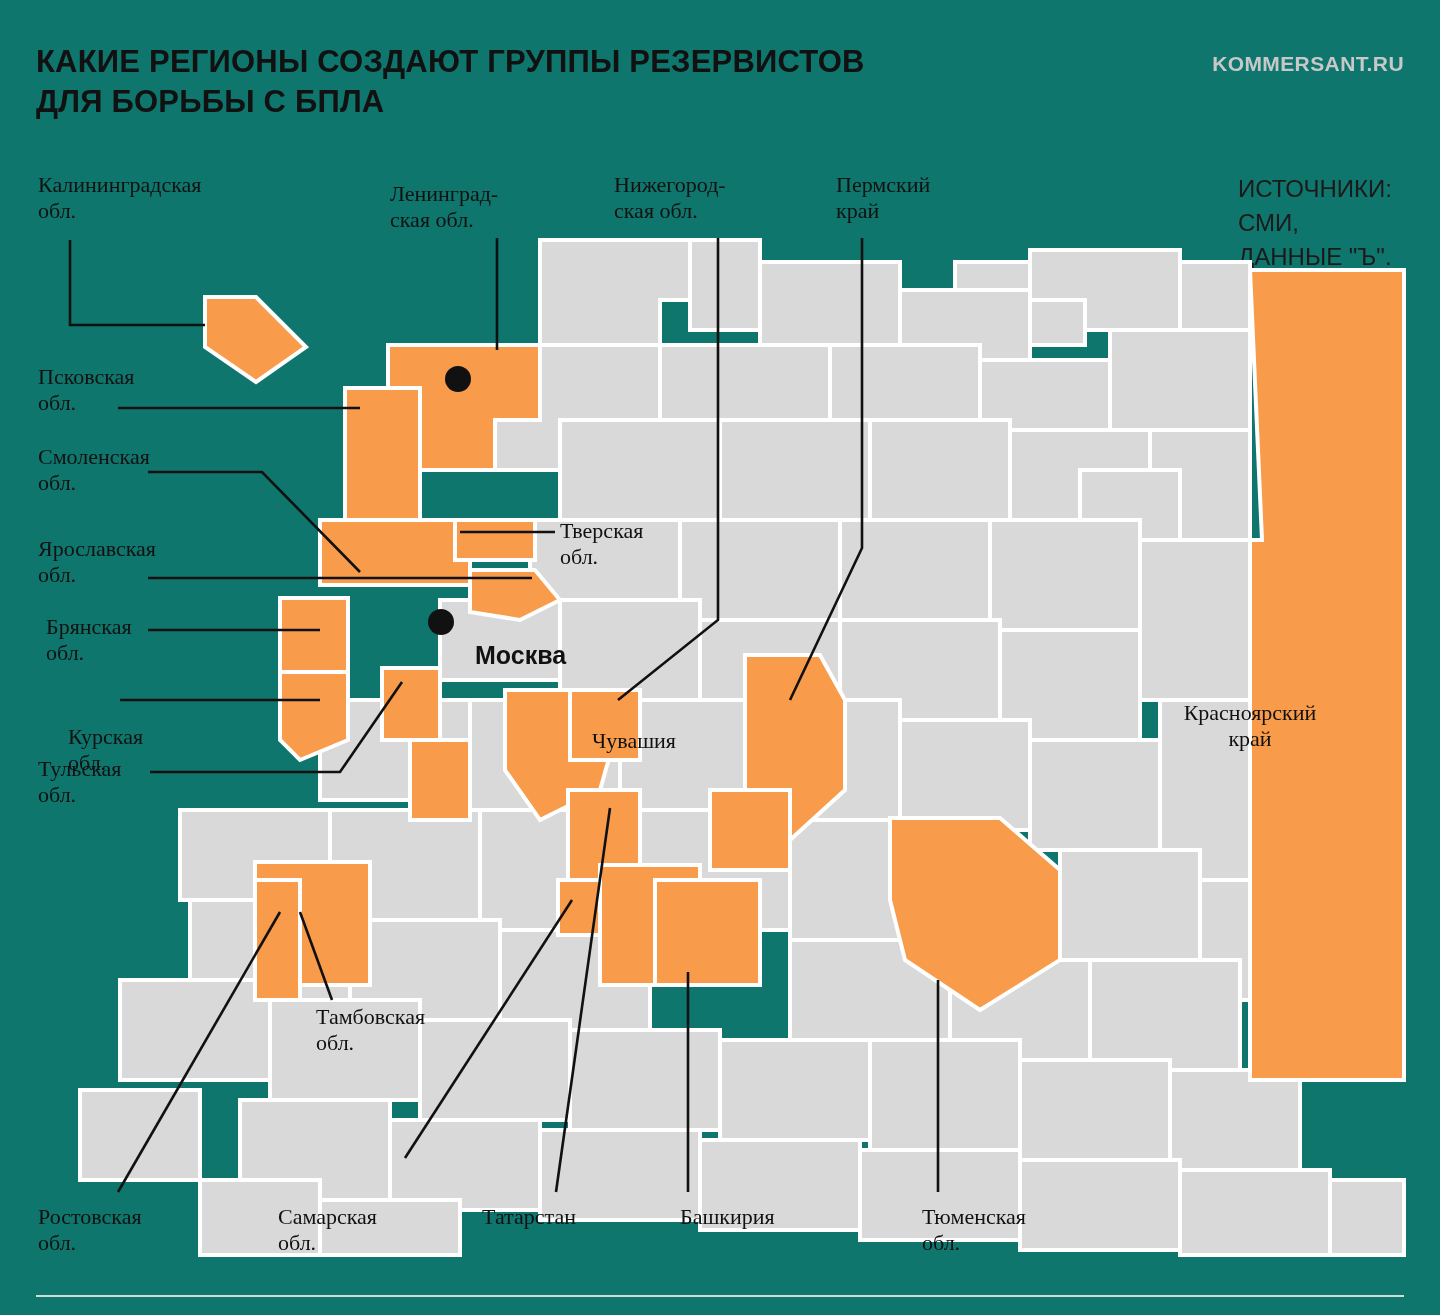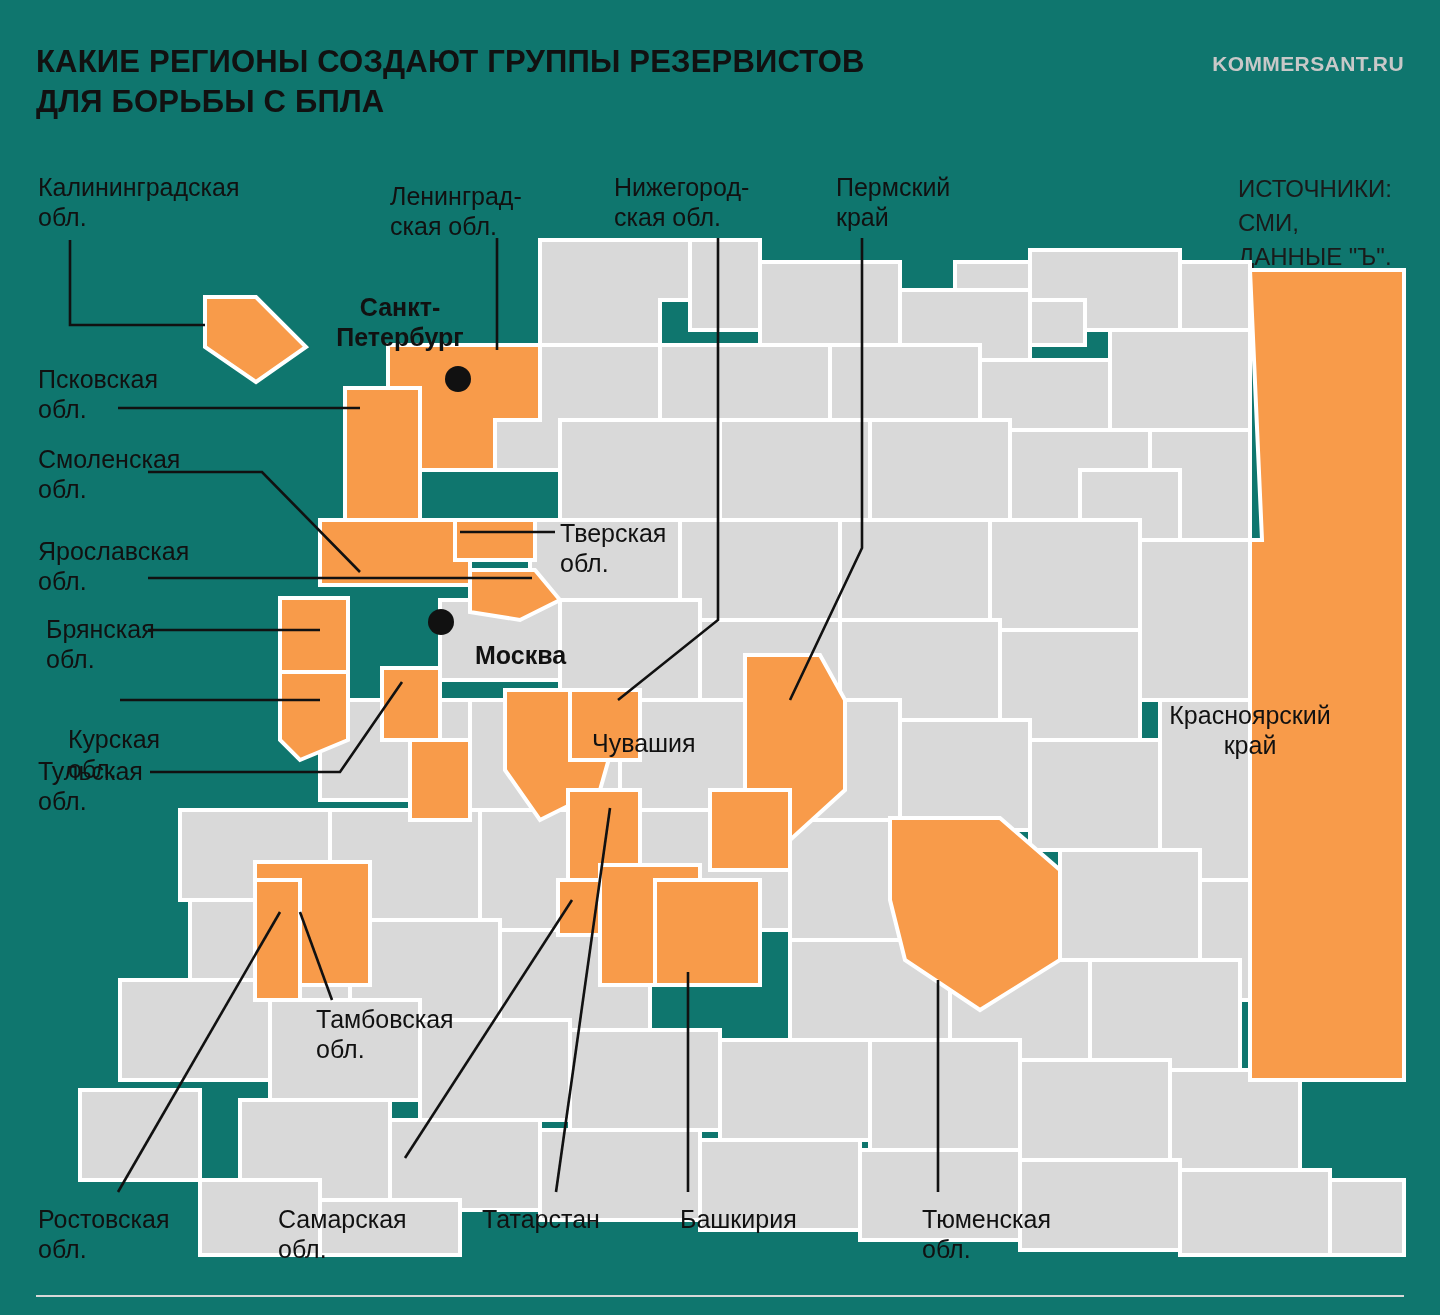--- a/index.html
+++ b/index.html
@@ -56,22 +56,22 @@
   #map-canvas {
     position: absolute;
     left: 0;
     top: 0;
     width: 1440px;
     height: 1315px;
   }
   
   .label {
     position: absolute;
-    font-family: Liberation Sans, sans-serif;
-    font-size: 25px;
+    font-family: Liberation Serif, serif;
+    font-size: 22px;
     line-height: 1.2;
     color: #111111;
     white-space: pre-line;
   }
   .label.bold {
     font-family: "Liberation Sans", sans-serif;
     font-weight: bold;
     font-size: 25px;
   }
   .label.center {
@@ -234,22 +234,20 @@
 
   <div class="label" style="left:390px; top:181px; width:210px;">Ленинград-
 ская обл.</div>
 
   <div class="label" style="left:614px; top:172px; width:215px;">Нижегород-
 ская обл.</div>
 
   <div class="label" style="left:836px; top:172px; width:200px;">Пермский
 край</div>
 
-  <div class="label bold center" style="left:290px; top:292px; width:220px;">Санкт-
-Петербург</div>
 
   <div class="label" style="left:38px; top:364px; width:230px;">Псковская
 обл.</div>
 
   <div class="label" style="left:38px; top:444px; width:250px;">Смоленская
 обл.</div>
 
   <div class="label" style="left:38px; top:536px; width:250px;">Ярославская
 обл.</div>
 

